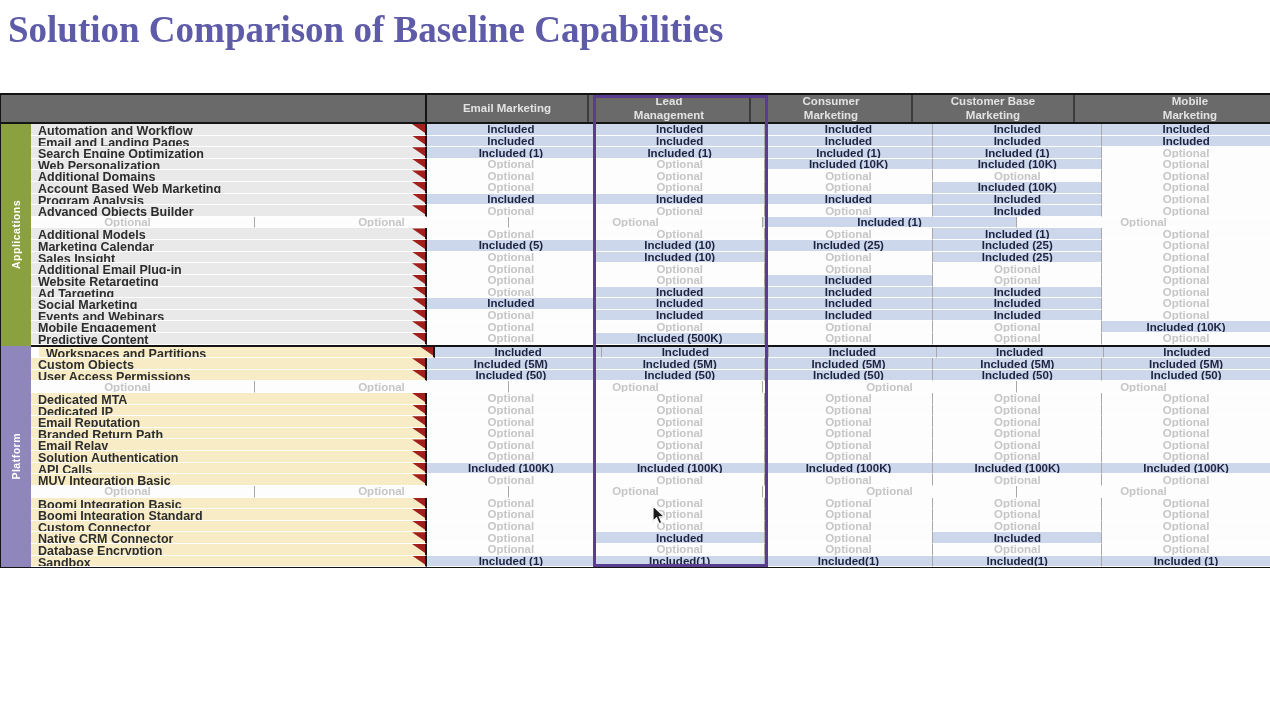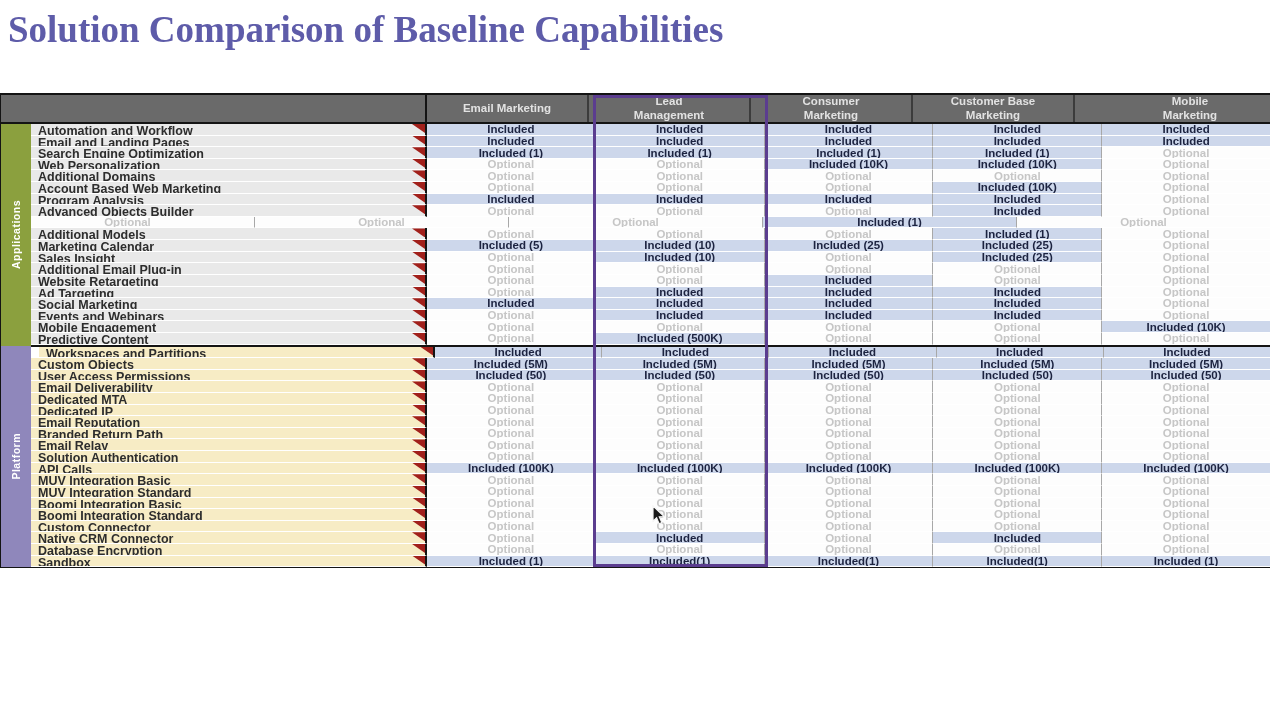--- a/index.html
+++ b/index.html
@@ -331,24 +331,20 @@
           <span>User Access Permissions</span>
           <div class="flag"></div>
         </div>
         <div class="cell included">Included (50)</div>
         <div class="cell included">Included (50)</div>
         <div class="cell included">Included (50)</div>
         <div class="cell included">Included (50)</div>
         <div class="cell included">Included (50)</div>
       </div>
       <div class="row">
-        <div class="lbl plat">
-          <span>Email Deliverability</span>
-          <div class="flag"></div>
-        </div>
         <div class="cell optional">Optional</div>
         <div class="cell optional">Optional</div>
         <div class="cell optional">Optional</div>
         <div class="cell optional">Optional</div>
         <div class="cell optional">Optional</div>
       </div>
       <div class="row">
         <div class="lbl plat">
           <span>Dedicated MTA</span>
           <div class="flag"></div>
@@ -430,24 +426,20 @@
           <span>MUV Integration Basic</span>
           <div class="flag"></div>
         </div>
         <div class="cell optional">Optional</div>
         <div class="cell optional">Optional</div>
         <div class="cell optional">Optional</div>
         <div class="cell optional">Optional</div>
         <div class="cell optional">Optional</div>
       </div>
       <div class="row">
-        <div class="lbl plat">
-          <span>MUV Integration Standard</span>
-          <div class="flag"></div>
-        </div>
         <div class="cell optional">Optional</div>
         <div class="cell optional">Optional</div>
         <div class="cell optional">Optional</div>
         <div class="cell optional">Optional</div>
         <div class="cell optional">Optional</div>
       </div>
       <div class="row">
         <div class="lbl plat">
           <span>Boomi Integration Basic</span>
           <div class="flag"></div>

